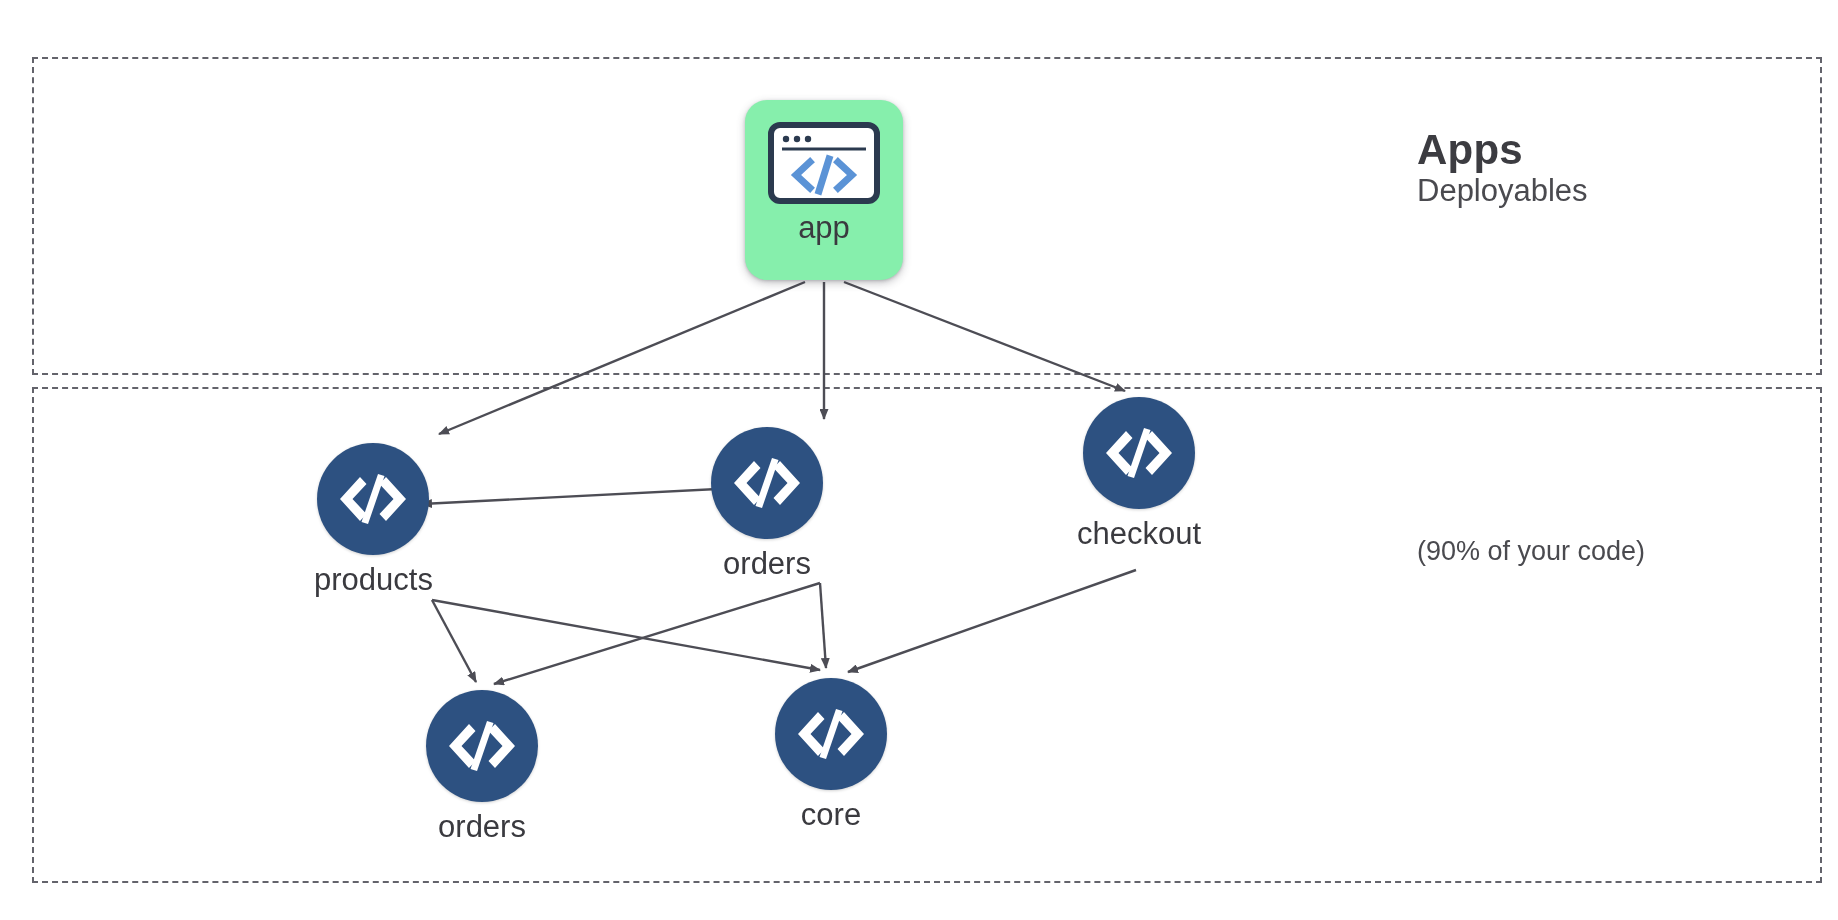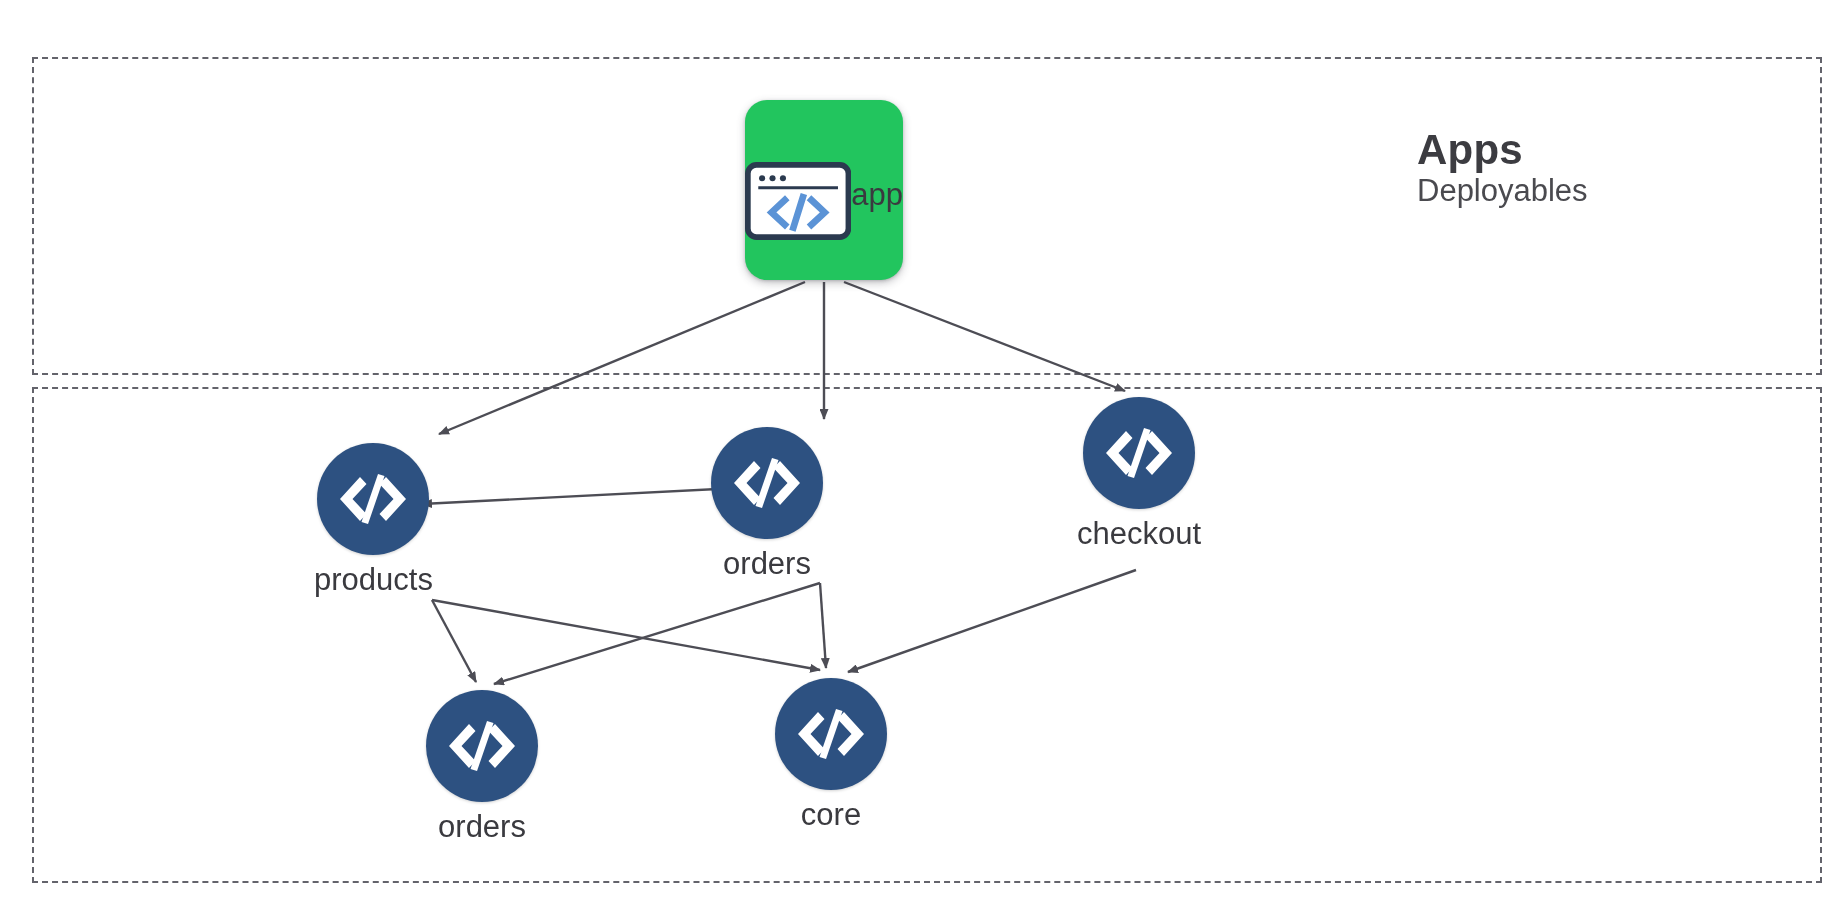--- a/index.html
+++ b/index.html
@@ -58,24 +58,24 @@
     width: 1838px; height: 920px;
     pointer-events: none;
   }
 
   
   .app-node {
     position: absolute;
     width: 158px;
     height: 180px;
     border-radius: 22px;
-    background: #22c55e;
+    background: #86efac;
     box-shadow: 0 3px 9px rgba(60,60,70,0.30), 0 1px 3px rgba(60,60,70,0.22);
     display: flex;
-    flex-direction: row;
+    flex-direction: column;
     align-items: center;
     justify-content: flex-start;
   }
   #node-app { left: 733px; top: 100px; }
   .app-window-icon {
     margin-top: 22px;
     width: 112px;
     height: 82px;
   }
   .app-node .node-label {
@@ -122,20 +122,21 @@
 <div id="stage">
 
   <div class="zone" id="zone-apps"></div>
   <div class="zone" id="zone-libs"></div>
 
   <div class="zone-label" id="label-apps">
     <div class="zl-title">Apps</div>
     <div class="zl-sub">Deployables</div>
   </div>
   <div class="zone-label" id="label-libs">
+    <div class="zl-sub">(90% of your code)</div>
   </div>
 
   <svg id="edges" viewBox="0 0 1838 920" width="1838" height="920">
     <defs>
       <marker id="arrowhead" markerWidth="11" markerHeight="9" refX="10" refY="4.5" orient="auto" markerUnits="userSpaceOnUse">
         <path d="M0,0 L11,4.5 L0,9 z" fill="#4d4d55"></path>
       </marker>
     </defs>
     <g stroke="#4d4d55" stroke-width="2.4" fill="none" marker-end="url(#arrowhead)">
       <line x1="793" y1="282" x2="427" y2="434"></line>

